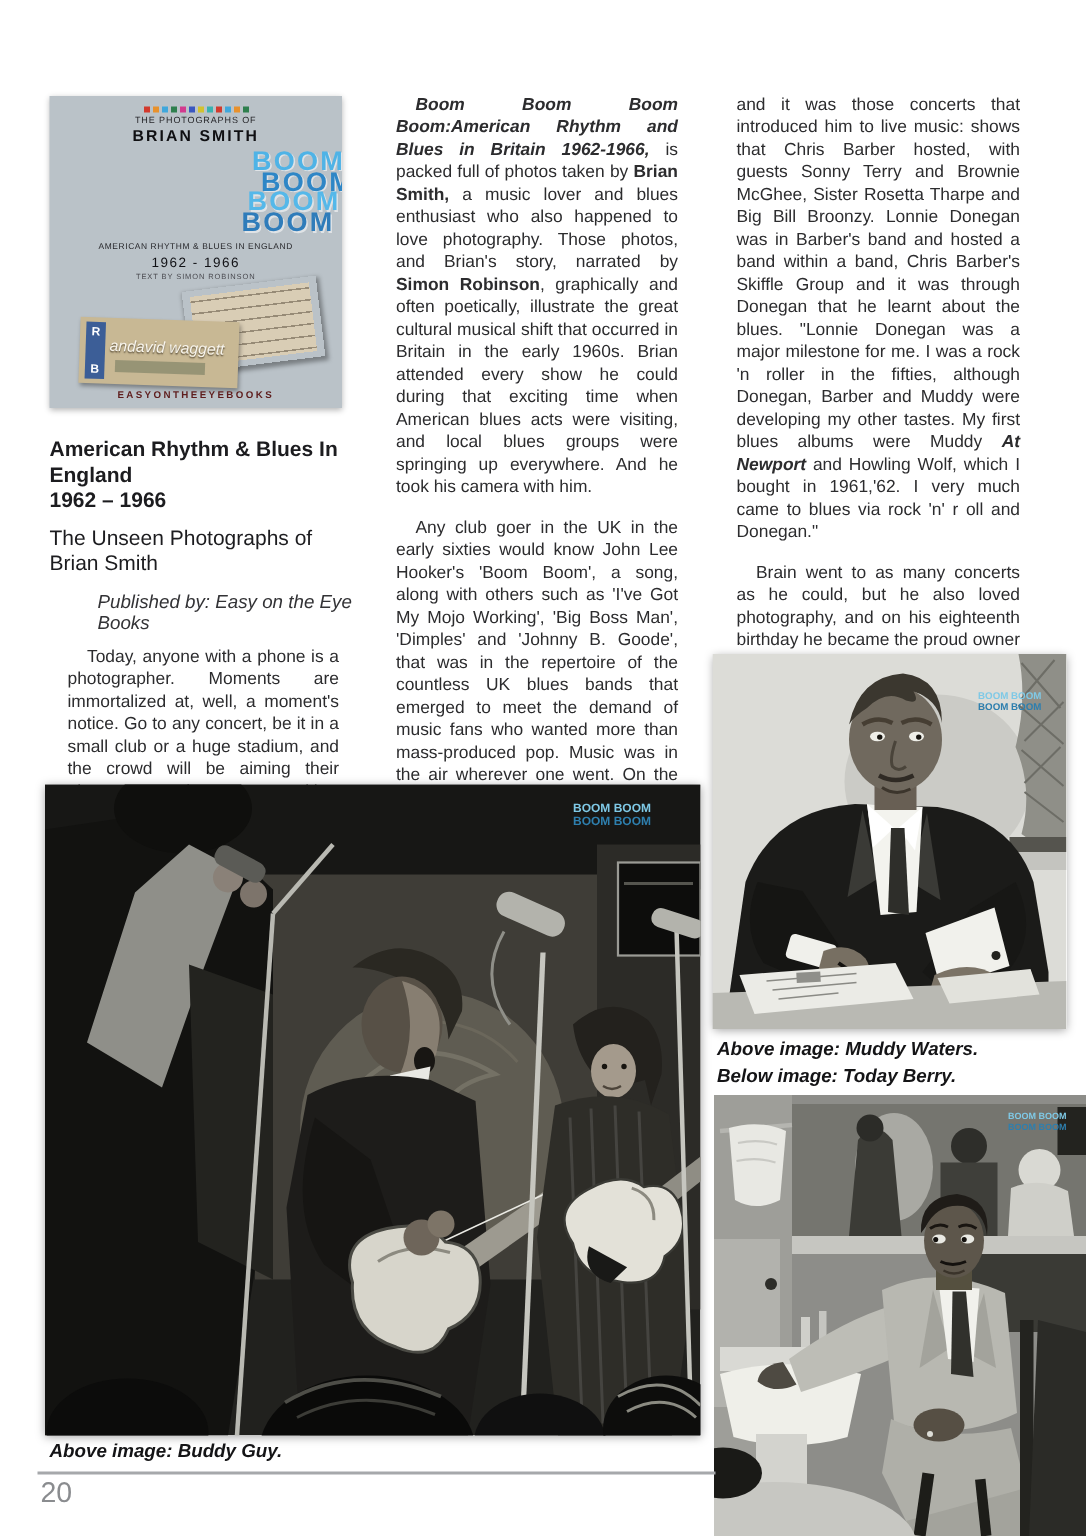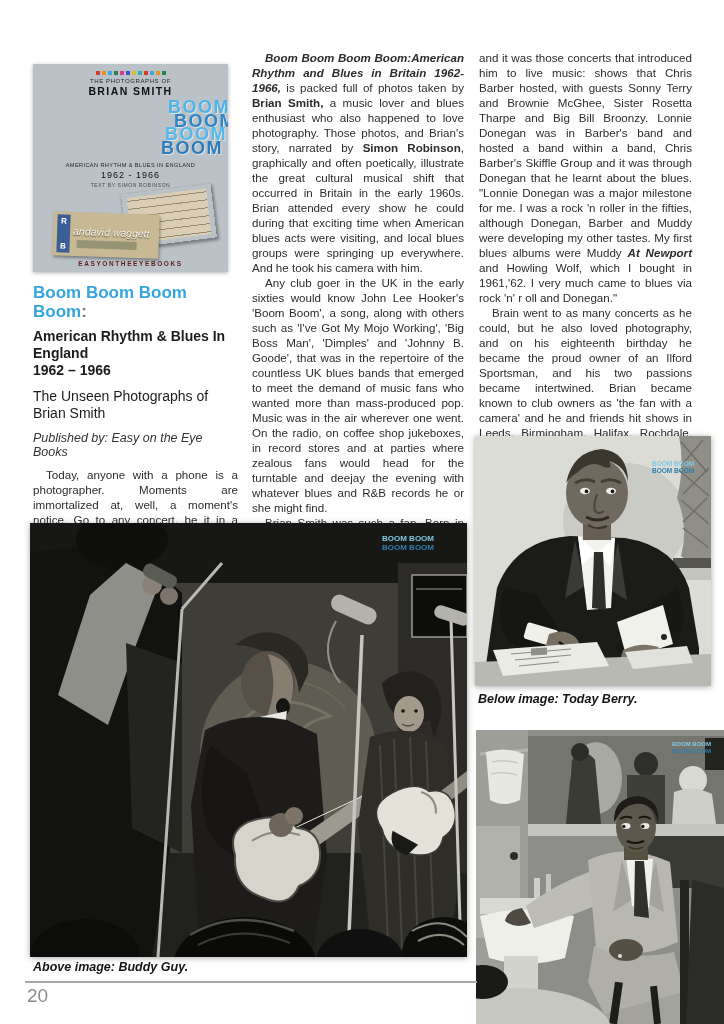--- a/index.html
+++ b/index.html
@@ -55,22 +55,22 @@
 
   
   .col{position:absolute;}
   .col1{left:33px;top:284px;width:205px;}
   .col2{left:252px;top:50px;width:212px;}
   .col3{left:479px;top:50px;width:213px;}
   .rev-title{margin:0;font-size:17px;line-height:1.1;font-weight:700;color:#35a5e0;}
   .rev-title .colon{color:#7b7d80;}
   .rev-sub{margin-top:7px;font-size:14px;font-weight:700;color:#1c1c1f;line-height:1.2;}
   .rev-sub2{margin-top:9px;font-size:14px;font-weight:400;color:#1c1c1f;line-height:1.2;}
-  .rev-pub{margin-top:10px;font-size:12.5px;font-style:italic;color:#333336;}
-  .body{font-size:11.6px;line-height:15px;text-align:justify;margin:0;color:#2c2c2e;}
+  .rev-pub{margin-top:10px;font-size:12.5px;font-style:italic;color:#333336;margin-left:32px;}
+  .body{font-size:11.6px;line-height:15px;text-align:justify;margin:12px;color:#2c2c2e;}
   .col1 .body{margin-top:8px;}
   .indent{text-indent:13px;}
   .b{font-weight:700;}
   .bi{font-weight:700;font-style:italic;}
 
   
   .photo{position:absolute;box-shadow:0 1px 6px rgba(0,0,0,.35);line-height:0;}
   .photo svg{display:block;}
   #photo-buddy{left:30px;top:523px;}
   #photo-muddy{left:475px;top:436px;}
@@ -124,21 +124,20 @@
         <span>R</span>
         <span>B</span>
       </div>
       <div class="card-ghost"></div>
       <div class="card-script">andavid waggett</div>
     </div>
     <div class="cover-publisher">EASYONTHEEYEBOOKS</div>
   </div>
 
   <section class="col col1">
-    <h2 class="rev-title"><span>Boom Boom Boom Boom</span><span class="colon">:</span></h2>
     <div class="rev-sub">
       <div>American Rhythm &amp; Blues In England</div>
       <div>1962 – 1966</div>
     </div>
     <div class="rev-sub2">
       <div>The Unseen Photographs of</div>
       <div>Brian Smith</div>
     </div>
     <div class="rev-pub">Published by: Easy on the Eye Books</div>
     <p class="body indent">Today, anyone with a phone is a photographer. Moments are immortalized at, well, a moment's notice. Go to any concert, be it in a small club or a huge stadium, and the crowd will be aiming their phones at the stage, either recording live video or snapping a series of what used to be quaintly called stills. But it wasn't always that way.</p>
@@ -202,20 +201,21 @@
         <path d="M150,216 L212,210 L218,227 L158,233 Z" fill="#e2e2dc"></path>
       </g>
       <g class="wm">
         <text x="177" y="30" font-size="6.5" fill="#7fc9e6">BOOM BOOM</text>
         <text x="177" y="37" font-size="6.5" fill="#2e7fae">BOOM BOOM</text>
       </g>
     </svg>
   </div>
 
   <div class="caption" id="cap-right">
+    <div>Above image: Muddy Waters.</div>
     <div>Below image: Today Berry.</div>
   </div>
 
   <div class="photo" id="photo-chuck">
     <svg width="248" height="294" viewBox="0 0 248 294">
       <rect width="248" height="294" fill="#8d8d89"></rect>
       <rect width="52" height="294" fill="#9e9e99"></rect>
       <g>
         <rect x="52" y="6" width="196" height="88" fill="#75756f"></rect>
         <ellipse cx="120" cy="48" rx="26" ry="36" fill="#a9a9a3"></ellipse>

